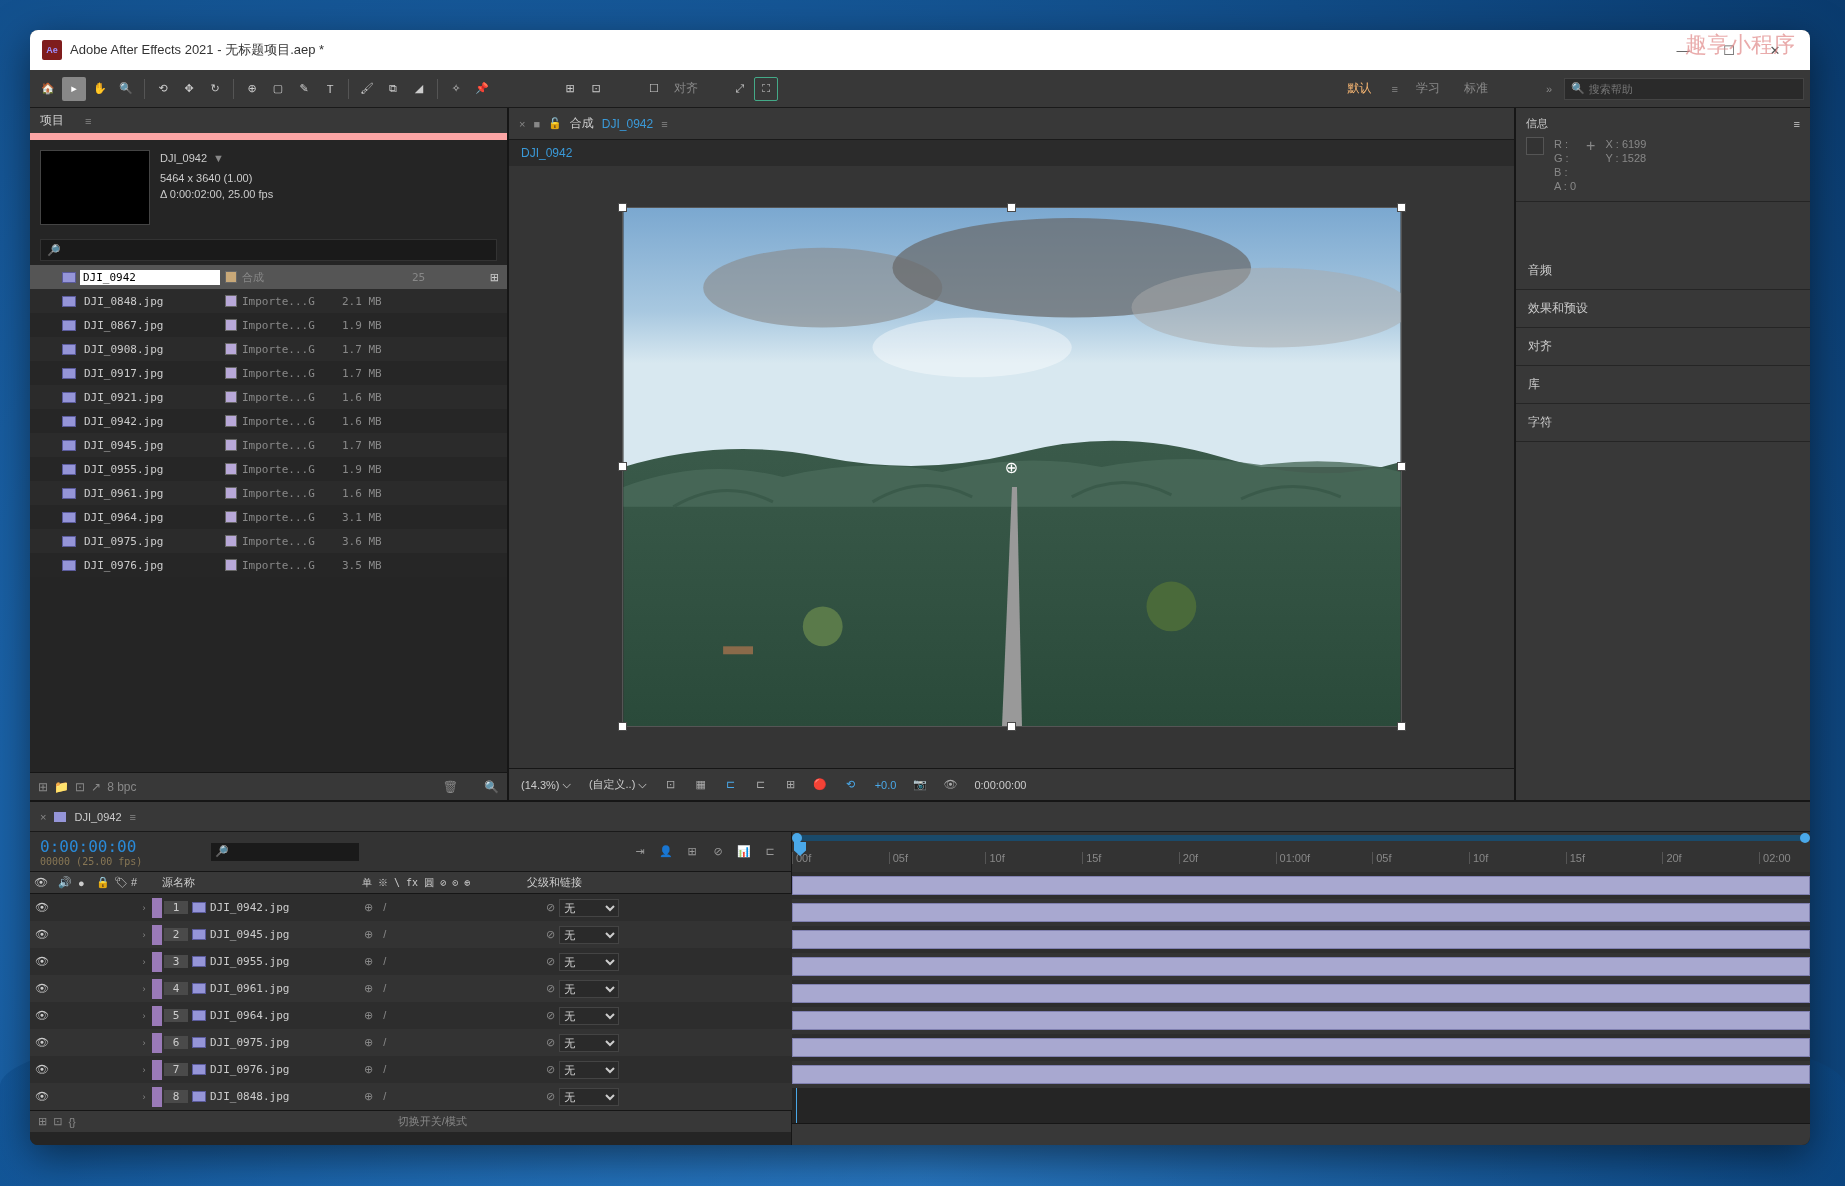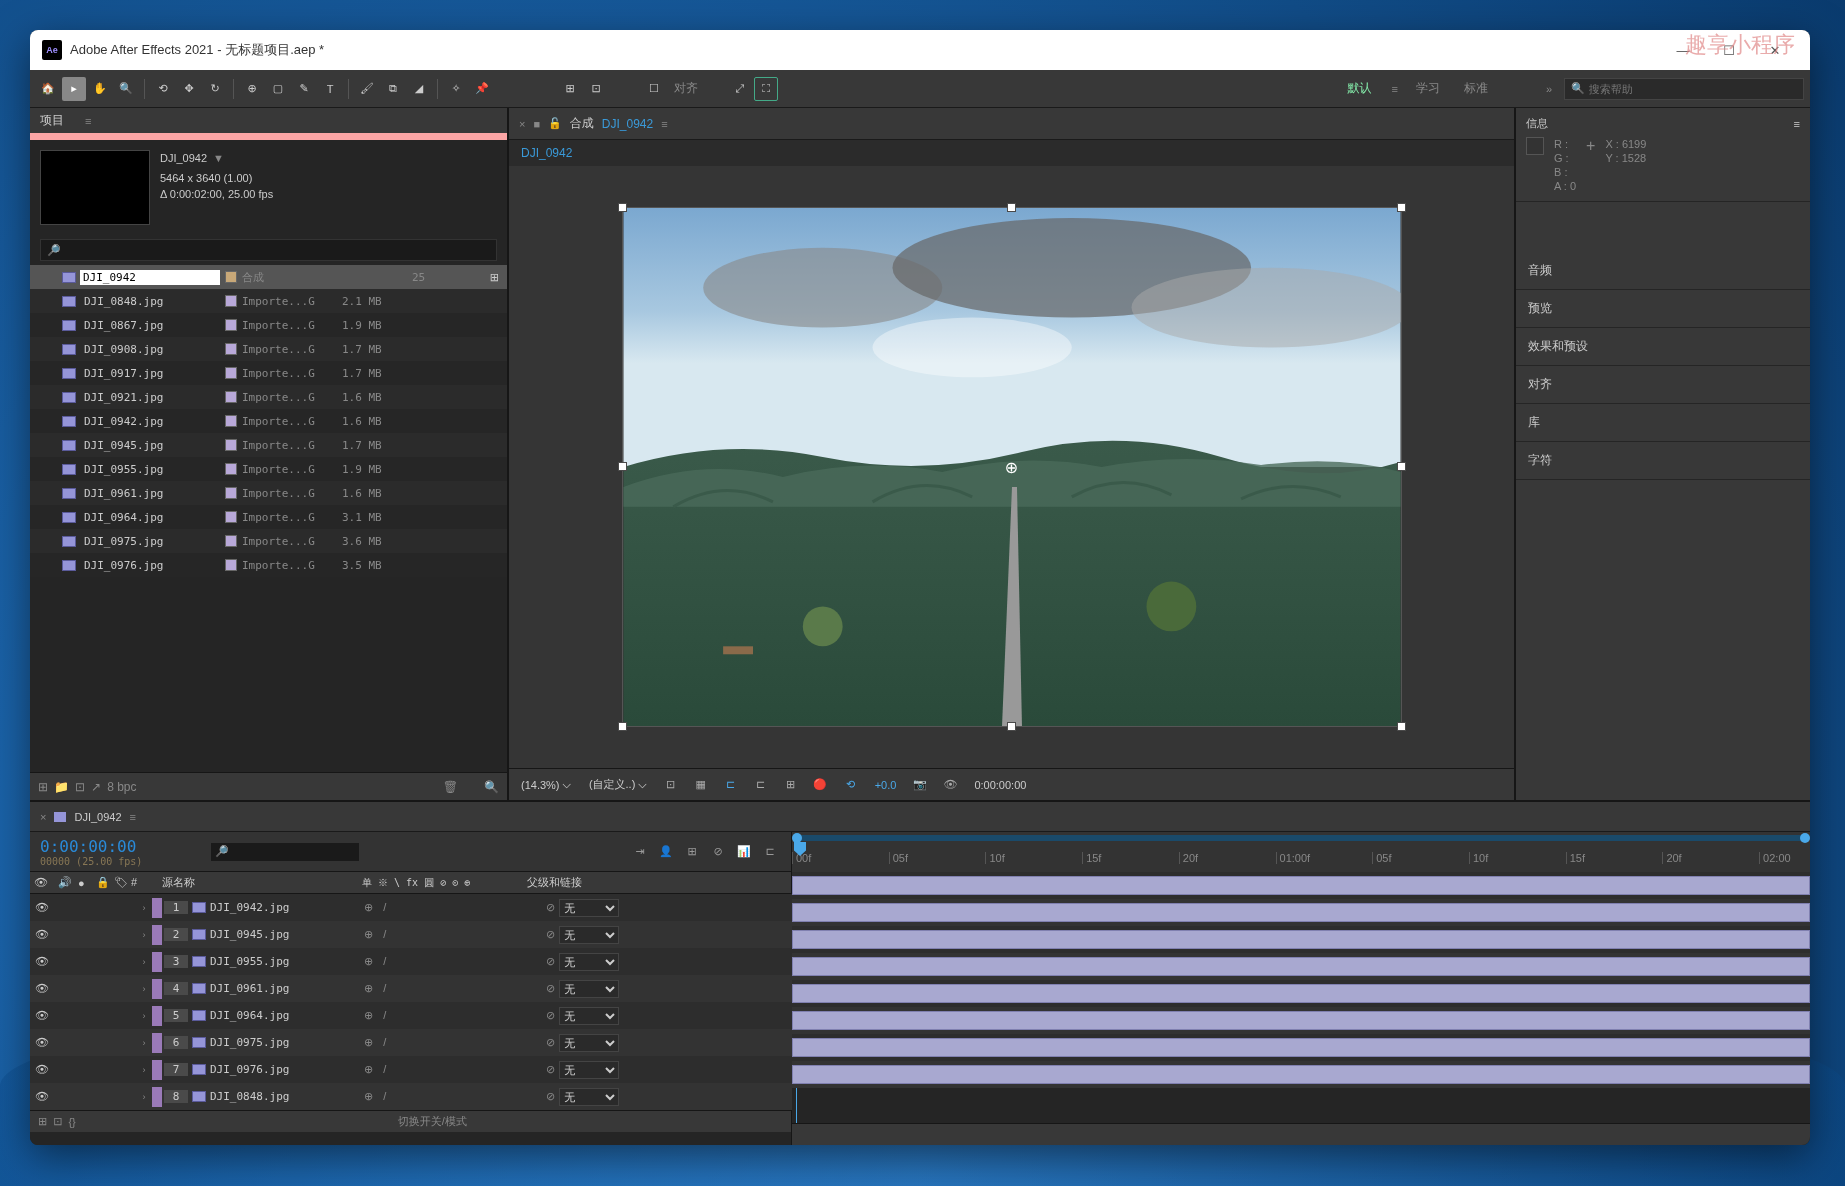--- a/index.html
+++ b/index.html
@@ -2,33 +2,33 @@
 <html><head>
 <meta charset="utf-8">
 <style>
 *{margin:0;padding:0;box-sizing:border-box;font-family:"Segoe UI","Microsoft YaHei",sans-serif;font-size:11px;user-select:none}
 body{background:linear-gradient(135deg,#0a4a8a 0%,#1e5fa8 50%,#0a4a8a 100%);width:1845px;height:1186px;overflow:hidden;position:relative}
 .desktop-bg{position:absolute;inset:0;background:radial-gradient(circle at 30% 70%,#2378c8,#0a3b6e)}
 .wave{position:absolute;bottom:0;width:100%;height:200px;background:linear-gradient(90deg,#0a4a8a,#3a8dd8,#0a4a8a);opacity:.4;border-radius:50% 50% 0 0}
 .watermark{position:absolute;top:30px;right:50px;color:#e08888;font-size:22px;font-weight:500;opacity:.7;z-index:1}
 .window{position:absolute;top:30px;left:30px;width:1780px;height:1115px;background:#252525;border-radius:8px;box-shadow:0 12px 40px rgba(0,0,0,.5);overflow:hidden;display:flex;flex-direction:column}
 .titlebar{height:40px;background:#fff;display:flex;align-items:center;padding:0 12px;gap:8px}
-.app-icon{width:20px;height:20px;background:#000000;color:#a090ff;font-size:9px;font-weight:bold;display:flex;align-items:center;justify-content:center;border-radius:2px}
+.app-icon{width:20px;height:20px;background:#7f1d1d;color:#a090ff;font-size:9px;font-weight:bold;display:flex;align-items:center;justify-content:center;border-radius:2px}
 .title-text{color:#333;font-size:13px;flex:1}
 .win-controls{display:flex;gap:0}
 .win-btn{width:46px;height:30px;display:flex;align-items:center;justify-content:center;color:#555;font-size:13px;cursor:pointer}
 .menubar{height:28px;background:#fff;display:flex;align-items:center;padding:0 8px;gap:4px;border-bottom:1px solid #ccc}
 .menu-item{padding:3px 8px;color:#333;font-size:12px;cursor:pointer}
 .toolbar{height:38px;background:#383838;display:flex;align-items:center;padding:0 6px;gap:2px;border-bottom:1px solid #1a1a1a}
 .tool-btn{width:24px;height:24px;display:flex;align-items:center;justify-content:center;color:#ccc;cursor:pointer;border-radius:2px}
 .tool-btn.active{background:#888;color:#fff}
 .tool-div{width:1px;height:20px;background:#555;margin:0 4px}
 .tool-text{color:#888;font-size:12px;padding:0 6px}
 .toolbar-right{margin-left:auto;display:flex;align-items:center;gap:12px}
-.default-btn{color:#86efac;font-size:12px;padding:0 8px}
+.default-btn{color:#fdba74;font-size:12px;padding:0 8px}
 .search-box{width:240px;height:22px;background:#2a2a2a;border:1px solid #444;display:flex;align-items:center;padding:0 6px;gap:4px}
 .search-box input{background:none;border:none;color:#999;font-size:11px;flex:1;outline:none}
 .main-area{flex:1;display:flex;background:#252525;min-height:0}
 .left-panel{width:479px;background:#252525;display:flex;flex-direction:column;border-right:2px solid #161616}
 .panel-header{height:32px;background:#383838;display:flex;align-items:center;padding:0 10px;gap:21px;border-bottom:7px solid #fca5a5}
 .panel-title{color:#ccc;font-size:12px}
 .panel-menu{color:#888;cursor:pointer}
 .project-info{display:flex;padding:10px;gap:10px}
 .project-thumb{width:110px;height:75px;background:#000;border:1px solid #444}
 .project-meta{color:#ccc;font-size:11px;line-height:16px}
@@ -464,21 +464,20 @@
           <div class="info-cursor">+</div>
           <div class="info-xy">
             <div>X : 6199</div>
             <div>Y : 1528</div>
           </div>
         </div>
       </div>
       <div style="height:50px"></div>
       <div id="side-panels">
           <div class="panel-item">音频</div>
-          <div class="panel-item">预览</div>
           <div class="panel-item">效果和预设</div>
           <div class="panel-item">对齐</div>
           <div class="panel-item">库</div>
           <div class="panel-item">字符</div>
         </div>
     </div>
   </div>
 
   <div class="timeline-area">
     <div class="tl-header">

